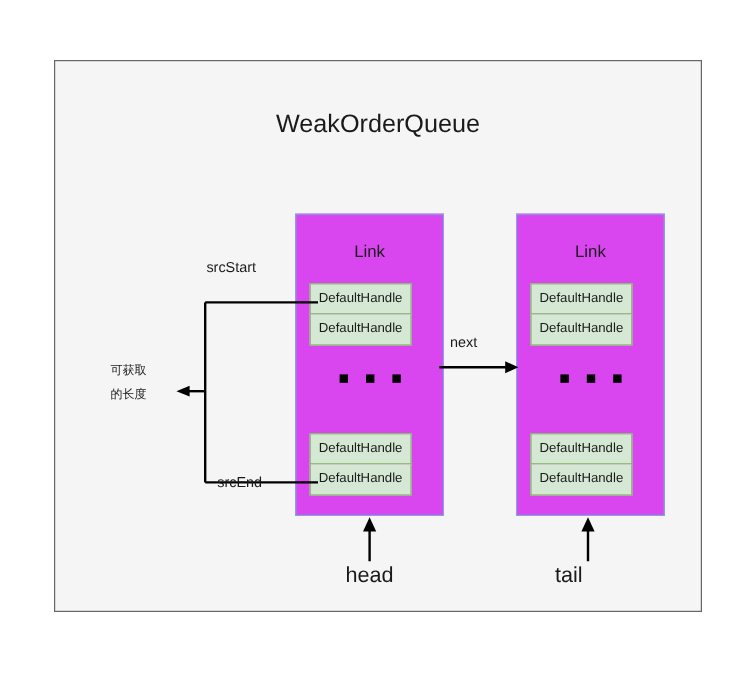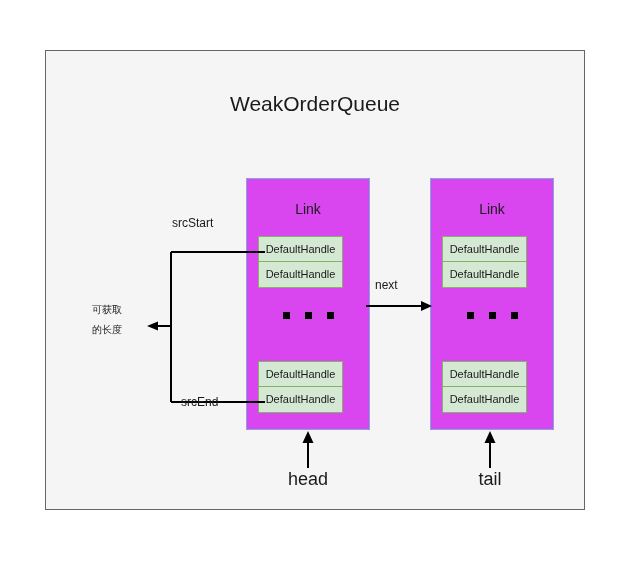--- a/index.html
+++ b/index.html
@@ -181,21 +181,21 @@
 
   .pointer-label {
     position: absolute;
     font-size: 18px;
     color: #1a1a1a;
     line-height: 22px;
     text-align: center;
     white-space: nowrap;
   }
   .pointer-label.head-label { left: 258px; top: 468px; width: 100px; }
-  .pointer-label.tail-label { left: 440px; top: 468px; width: 100px; }
+  .pointer-label.tail-label { left: 424px; top: 468px; width: 100px; }
 </style>
 </head>
 <body>
 
 <div id="canvas">
 
   <div class="outer-box"></div>
 
   <div class="diagram-title">WeakOrderQueue</div>
 

